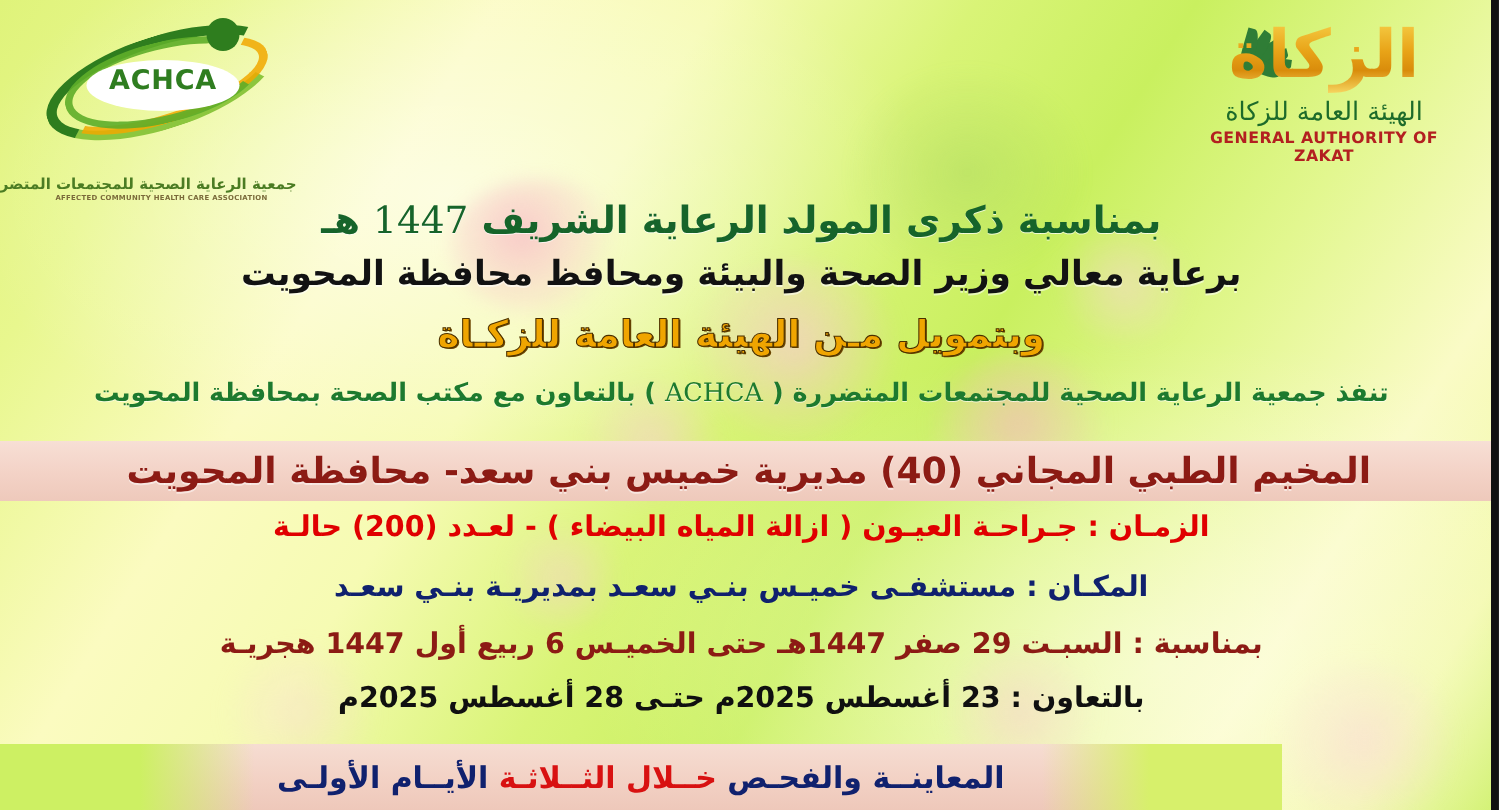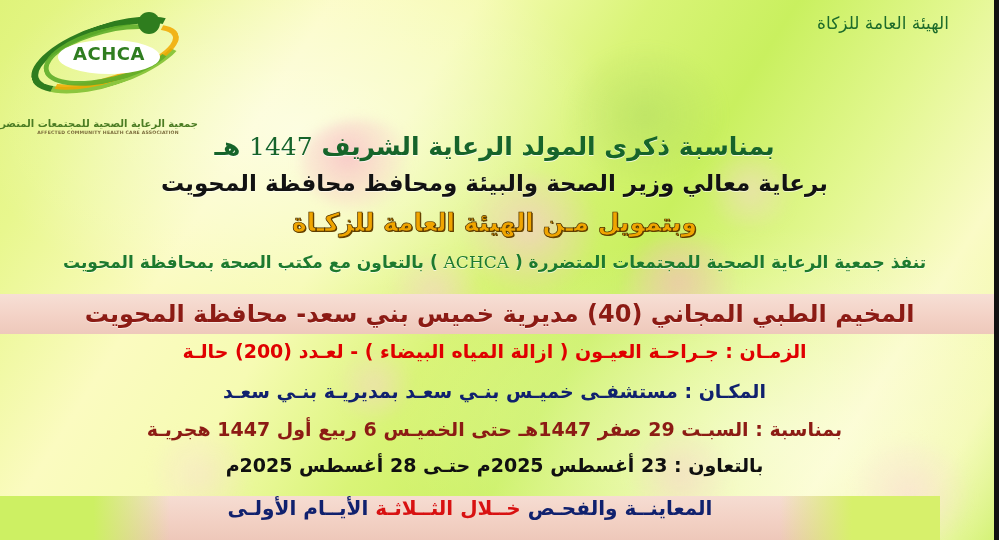--- a/index.html
+++ b/index.html
@@ -107,23 +107,23 @@
   #banner .btxt{font-size:24px;font-weight:700;color:#8c1b14;white-space:nowrap;
      text-shadow:0 1px 0 rgba(255,255,255,.5);}
 
   .l-spec{top:340px;font-size:19px;font-weight:700;color:#e00000;letter-spacing:.2px;}
   .l-spec .k{color:#e00000;}
   .l-place{top:380px;font-size:19px;font-weight:700;color:#10216e;}
   .l-time{top:418px;font-size:19px;font-weight:700;color:#8c1b14;}
   .l-greg{top:454px;font-size:19px;font-weight:700;color:#101010;}
 
   
-  #footer{position:absolute;left:0;top:496px;width:940px;height:44px;
+  #footer{position:absolute;left:0;top:496px;width:855px;height:44px;
      background:linear-gradient(180deg,#f6ddd2 0%,#f2d0c3 60%,#eec8ba 100%);
-     display:flex;align-items:flex-start;justify-content:center;}
+     display:flex;align-items:center;justify-content:center;}
   #footer .ftxt{font-size:20px;font-weight:700;color:#10216e;white-space:nowrap;}
   #footer .ftxt .red{color:#d81111;}
   #footer:before{content:"";position:absolute;left:0;top:0;width:170px;height:44px;
      background:linear-gradient(90deg,#cdf063,#cdf063 55%,rgba(205,240,99,0));}
   #footer:after{content:"";position:absolute;right:0;top:0;width:160px;height:44px;
      background:linear-gradient(270deg,#d7f06b,#d7f06b 55%,rgba(215,240,107,0));}
   #footer .ftxt{position:relative;z-index:2;}
 </style>
 </head>
 <body>
@@ -151,21 +151,33 @@
         <div class="achca-inner"></div>
         <div class="achca-word">ACHCA</div>
         <div class="achca-dot"></div>
       </div>
       <div class="achca-sub-ar">جمعية الرعاية الصحية للمجتمعات المتضررة</div>
       <div class="achca-sub-en">AFFECTED COMMUNITY HEALTH CARE ASSOCIATION</div>
     </div>
 
 
     <div id="zakat-logo">
+      <div style="position:relative;height:52px;">
+        <div class="zakat-leaves">
+          <span style="right:0;top:26px;transform:rotate(8deg);"></span>
+          <span style="right:2px;top:18px;transform:rotate(-14deg);"></span>
+          <span style="right:6px;top:10px;transform:rotate(-34deg);"></span>
+          <span style="right:14px;top:4px;transform:rotate(-54deg);"></span>
+          <span style="right:24px;top:1px;transform:rotate(-74deg);"></span>
+          <span style="right:8px;top:32px;transform:rotate(26deg);"></span>
+        </div>
+        <div class="zakat-word">الزكاة</div>
+      </div>
       <div class="zakat-ar">الهيئة العامة للزكاة</div>
+      <div class="zakat-en">GENERAL AUTHORITY OF ZAKAT</div>
     </div>
   </div>
 
   <div class="line l-head">
     <span>بمناسبة ذكرى المولد الرعاية الشريف</span>
     <span class="num">1447</span>
     <span>هـ</span>
   </div>
 
   <div class="line l-black">برعاية معالي وزير الصحة والبيئة ومحافظ محافظة المحويت</div>

